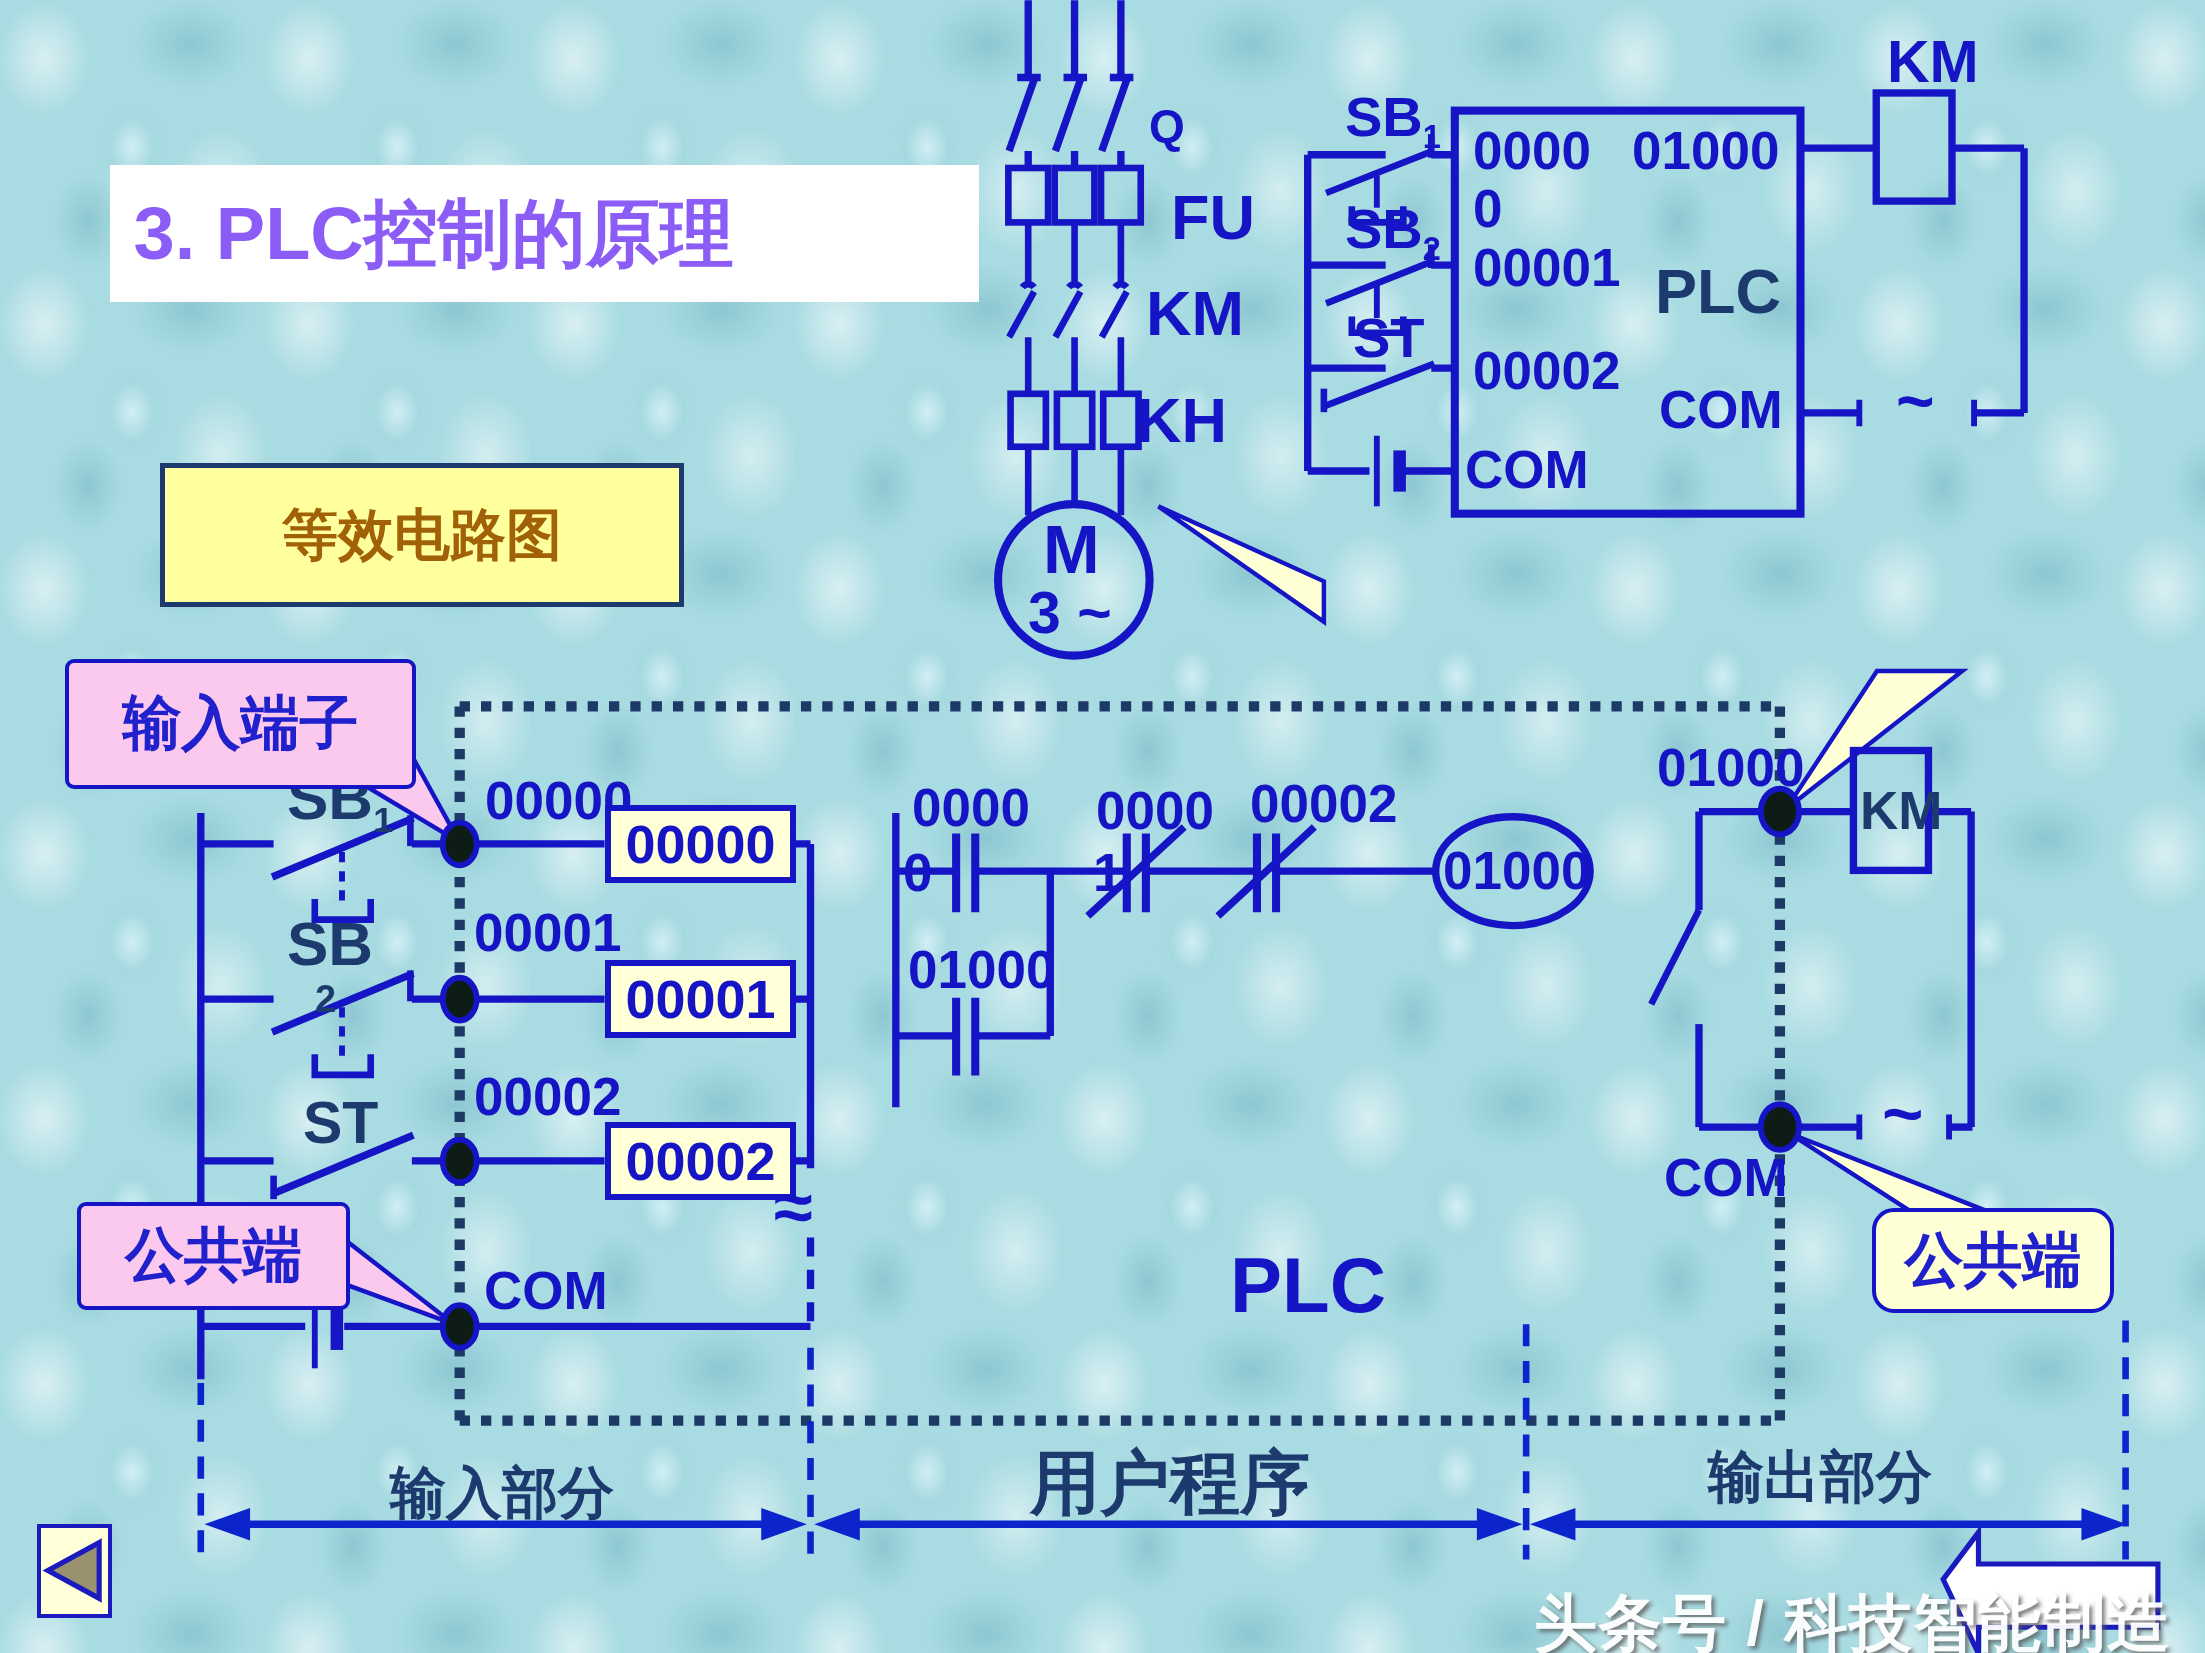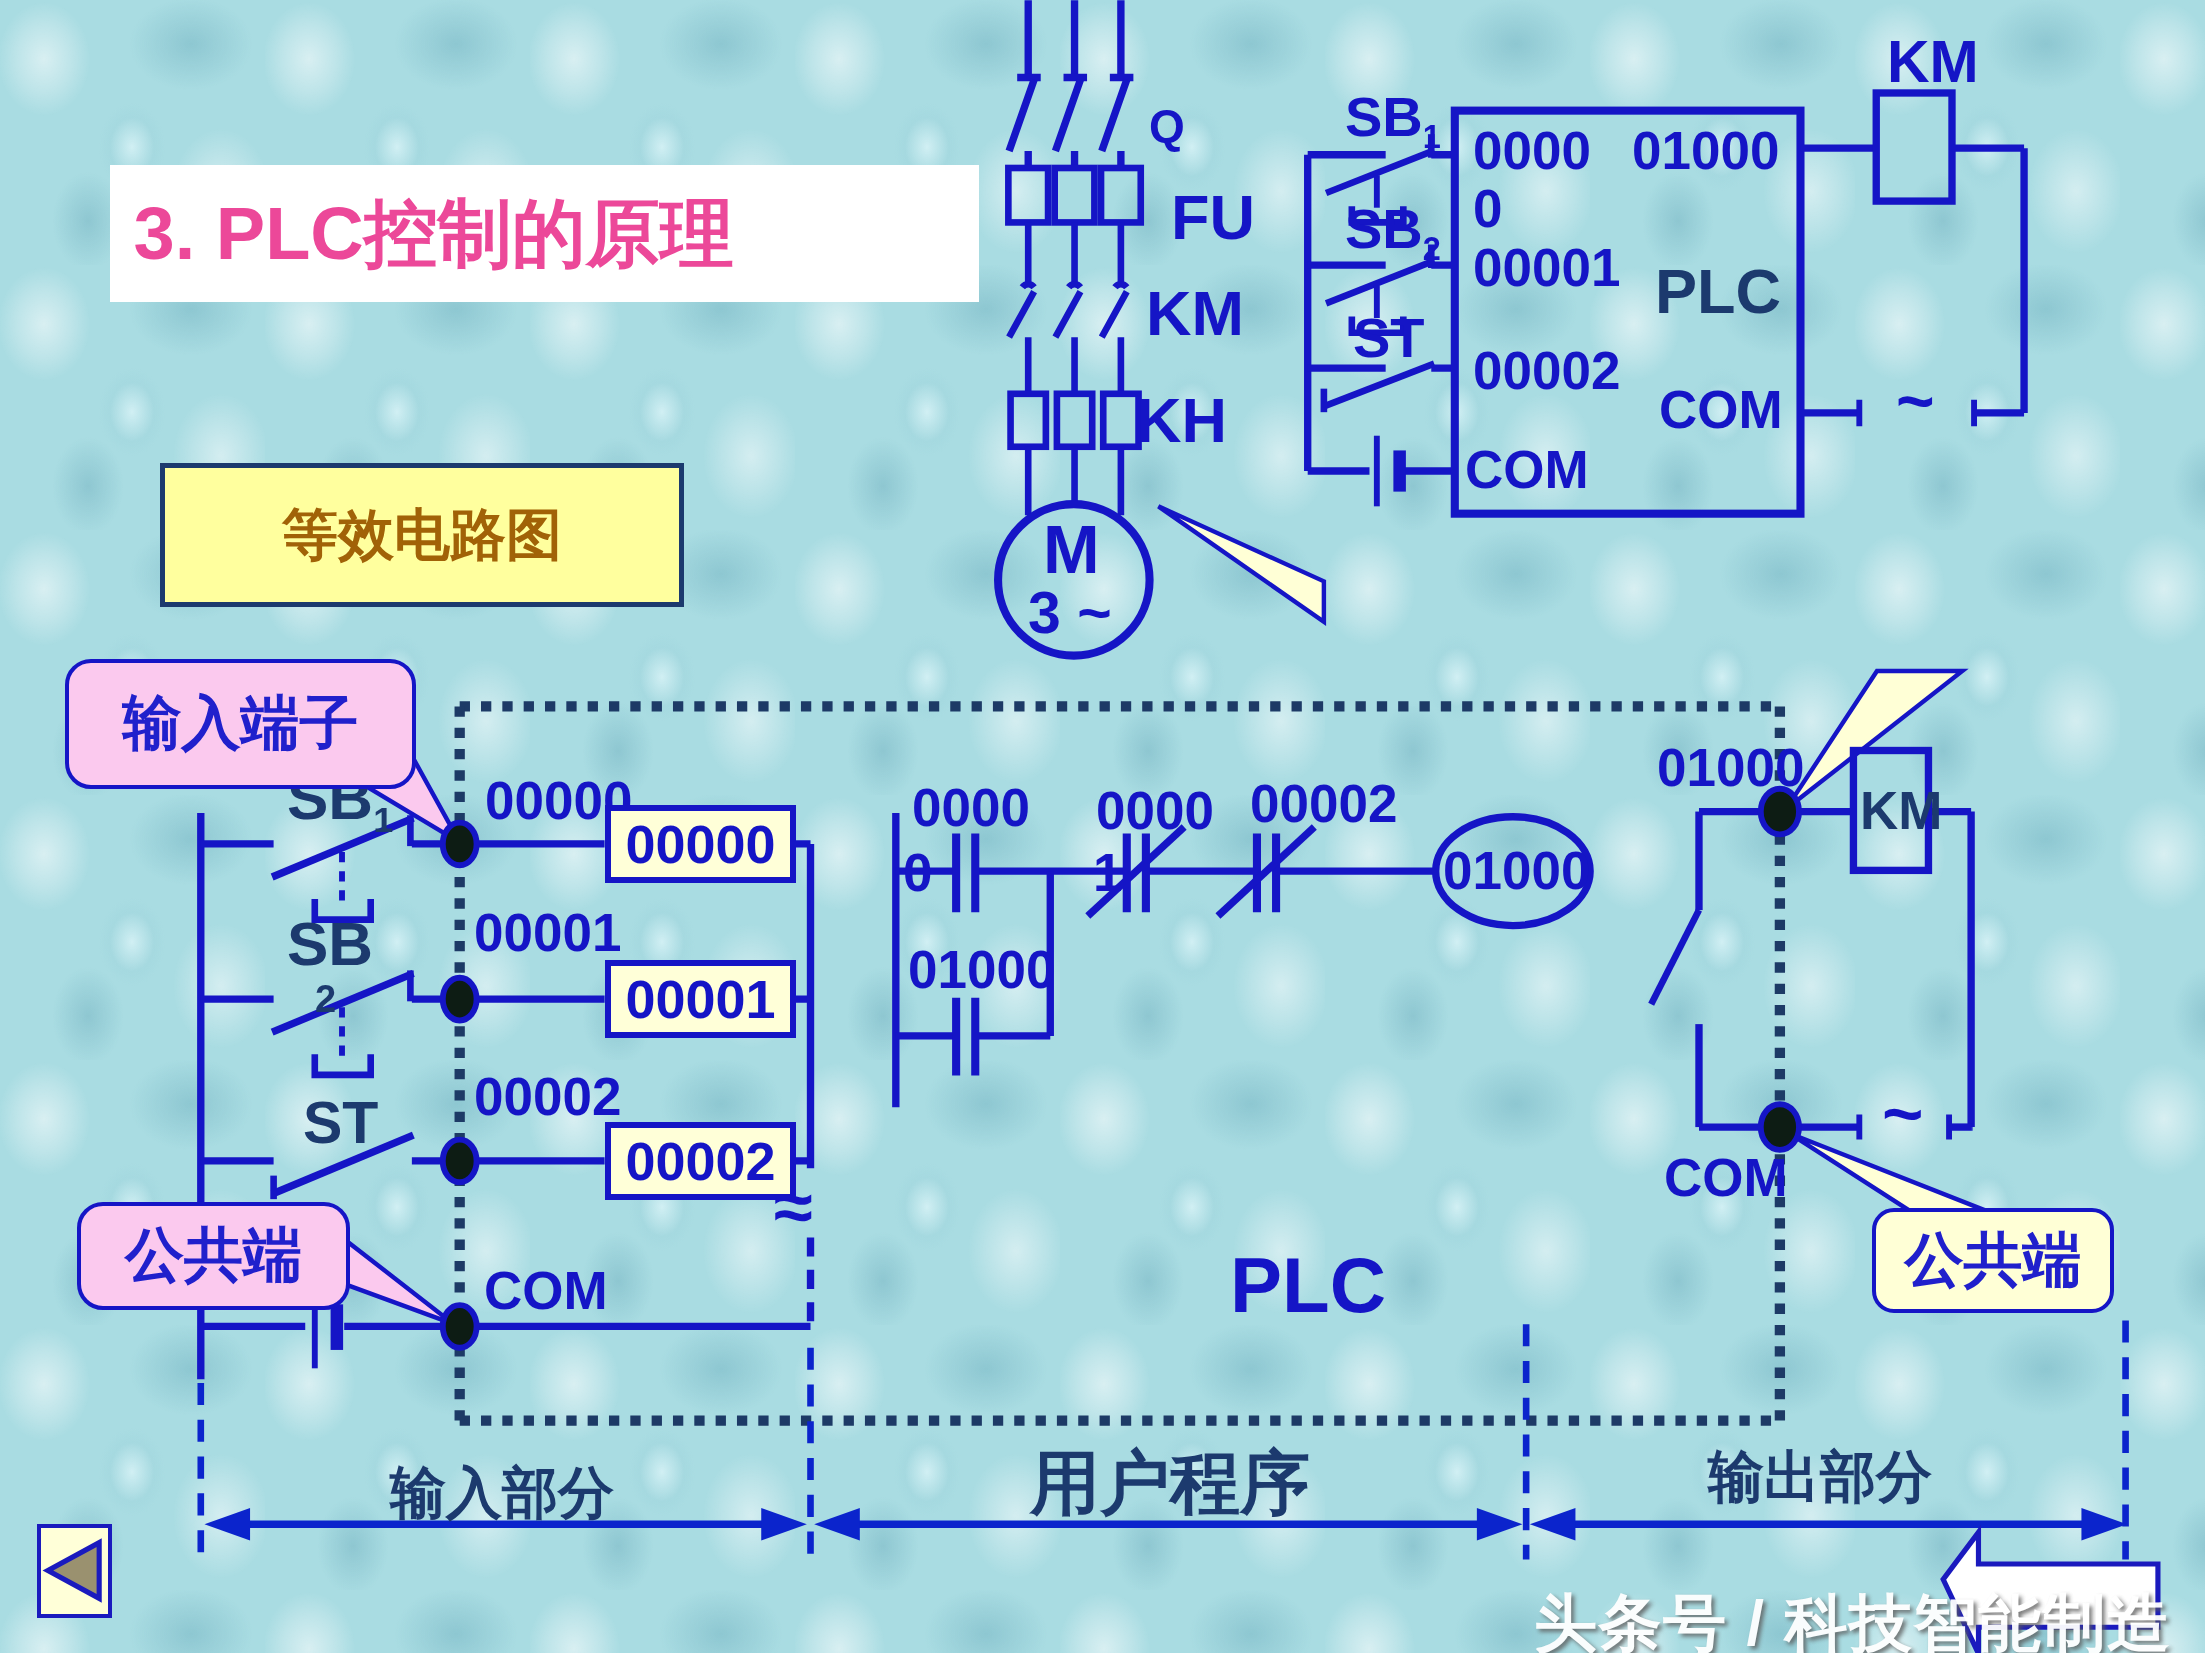--- a/index.html
+++ b/index.html
@@ -12,21 +12,21 @@
       radial-gradient(ellipse 44px 59px at 132px 147px, rgba(235,252,255,.6) 0%, rgba(150,205,215,.2) 50%, rgba(120,185,200,0) 75%),
       radial-gradient(ellipse 88px 66px at 191px 44px, rgba(90,160,178,.35) 0%, rgba(90,160,178,0) 70%),
       radial-gradient(ellipse 51px 70px at 88px 221px, rgba(80,150,170,.3) 0%, rgba(80,150,170,0) 70%),
       radial-gradient(ellipse 74px 96px at 221px 191px, rgba(255,255,255,.5) 0%, rgba(255,255,255,0) 65%);
     background-size:265px 265px;
   }
   .abs{position:absolute;}
   .lbl{position:absolute;font-weight:bold;color:#1515c6;white-space:nowrap;line-height:1.02;}
   .navy{color:#1c3a6e;}
   .callout{position:absolute;border:4.4px solid #1515c6;display:flex;align-items:center;justify-content:center;font-weight:bold;color:#2020cc;}
-  .callout.pink{background:#fbc9ee;border-radius:26px;}
+  .callout.pink{background:#fbc9ee;border-radius:9px;}
   .callout.cream{background:#ffffd6;border-radius:22px;}
   .iobox{position:absolute;background:#ffffd8;border:6.6px solid #1515c6;display:flex;align-items:center;justify-content:center;font-weight:bold;color:#1515c6;font-size:54px;}
   sub{font-size:58%;}
   #watermark{position:absolute;left:1534px;top:1581px;font-size:63px;font-weight:bold;color:#ffffff;opacity:.95;letter-spacing:1.5px;text-shadow:2.9px 2.9px 4.4px rgba(90,90,90,.85);}
   #nav-btn{position:absolute;left:37px;top:1524px;width:75px;height:94px;background:#ffffd8;border:4.4px solid #1a1abe;box-sizing:border-box;cursor:pointer;}
 </style>
 </head>
 <body>
 
 <div id="stage">
@@ -192,21 +192,21 @@
           <polygon points="2080,2072 2142,2050 2142,2094"></polygon>
           <polygon points="2892,2072 2830,2050 2830,2094"></polygon>
         </g>
       </g>
 
       <polygon points="2642,2147 2690,2083 2690,2126 2934,2126 2934,2212 2690,2212 2690,2248" fill="#ffffff" stroke="#1a1abe" stroke-width="7"></polygon>
     </g>
   </svg>
 
   <div class="abs" style="left:110px;top:165px;width:869px;height:137px;background:#ffffff;z-index:2;display:flex;align-items:center;">
-    <span class="lbl" style="position:static;color:#ec4899;font-size:74px;padding-left:23.5px;">3. PLC控制的原理</span>
+    <span class="lbl" style="position:static;color:#8b5cf6;font-size:74px;padding-left:23.5px;">3. PLC控制的原理</span>
   </div>
 
   <div class="abs" style="left:160px;top:463px;width:524px;height:144px;background:#ffff9e;border:5.1px solid #1c3a6e;box-sizing:border-box;z-index:2;display:flex;align-items:center;justify-content:center;">
     <span class="lbl" style="position:static;font-size:56px;color:#a16207;">等效电路图</span>
   </div>
 
   <div class="lbl" style="left:1149px;top:103px;font-size:46px;z-index:2">Q</div>
   <div class="lbl" style="left:1171px;top:185px;font-size:63px;z-index:2">FU</div>
   <div class="lbl" style="left:1146px;top:281px;font-size:63px;z-index:2">KM</div>
   <div class="lbl" style="left:1136px;top:388px;font-size:63px;z-index:2">KH</div>

